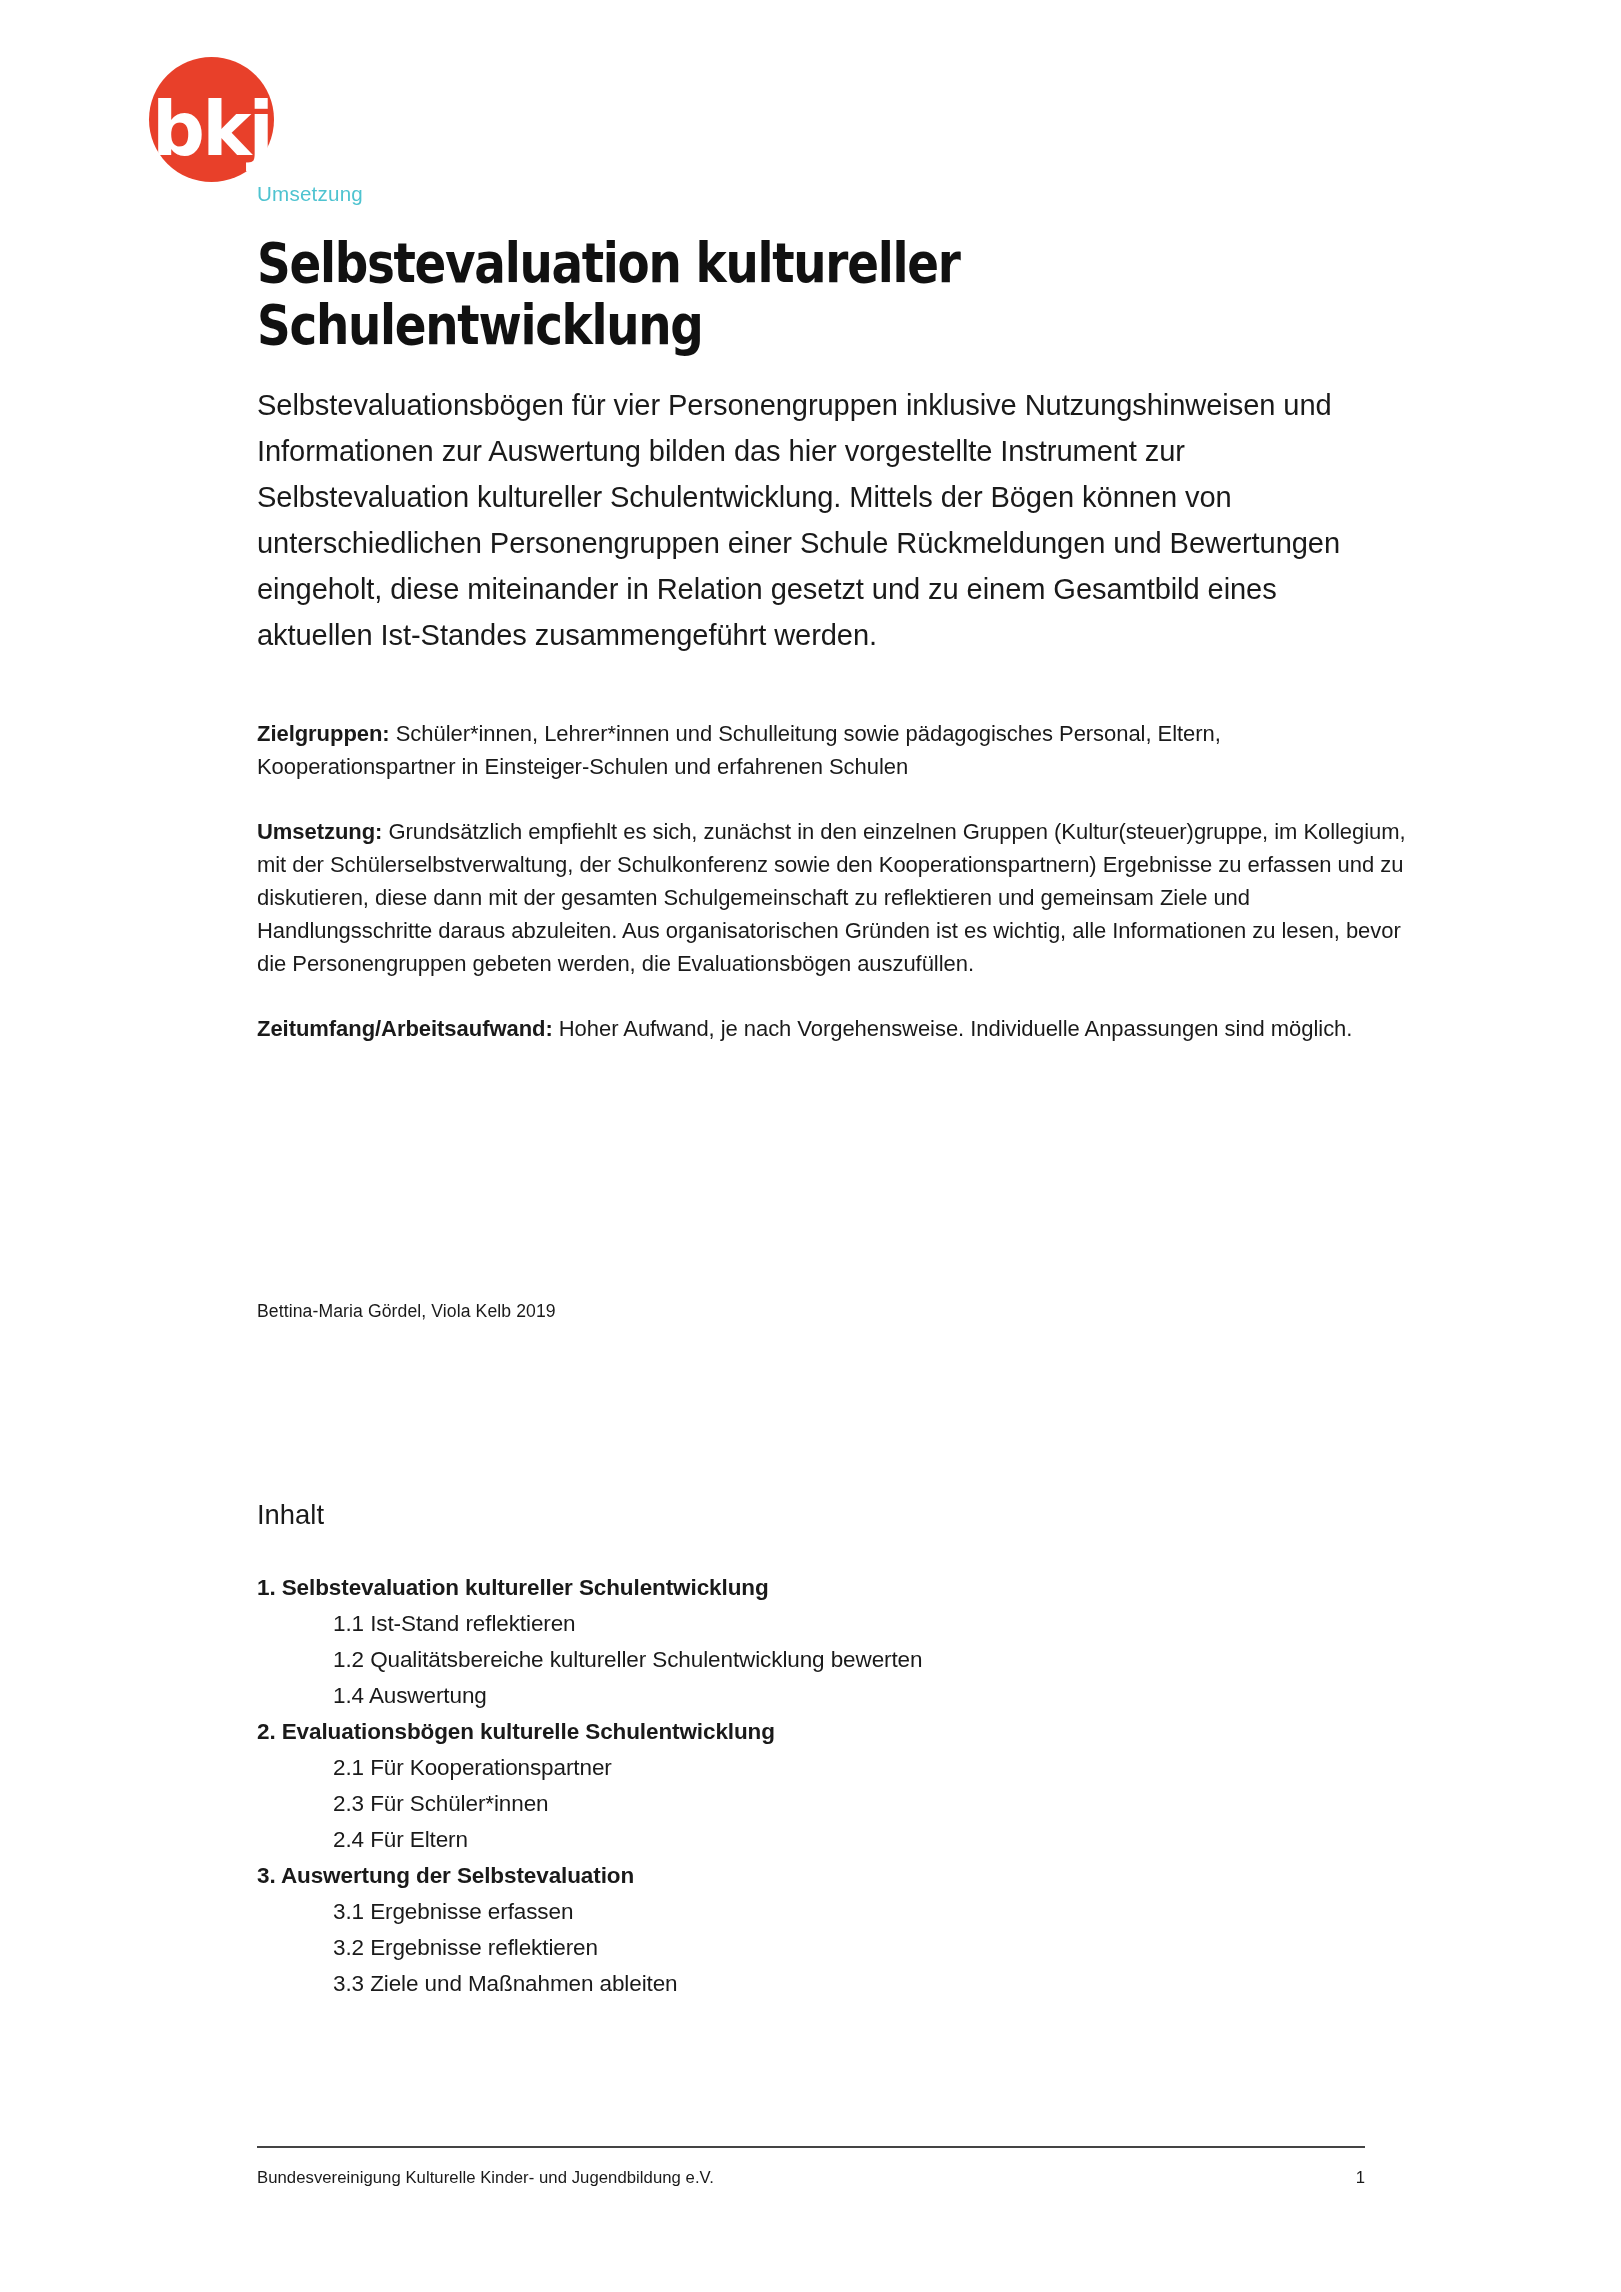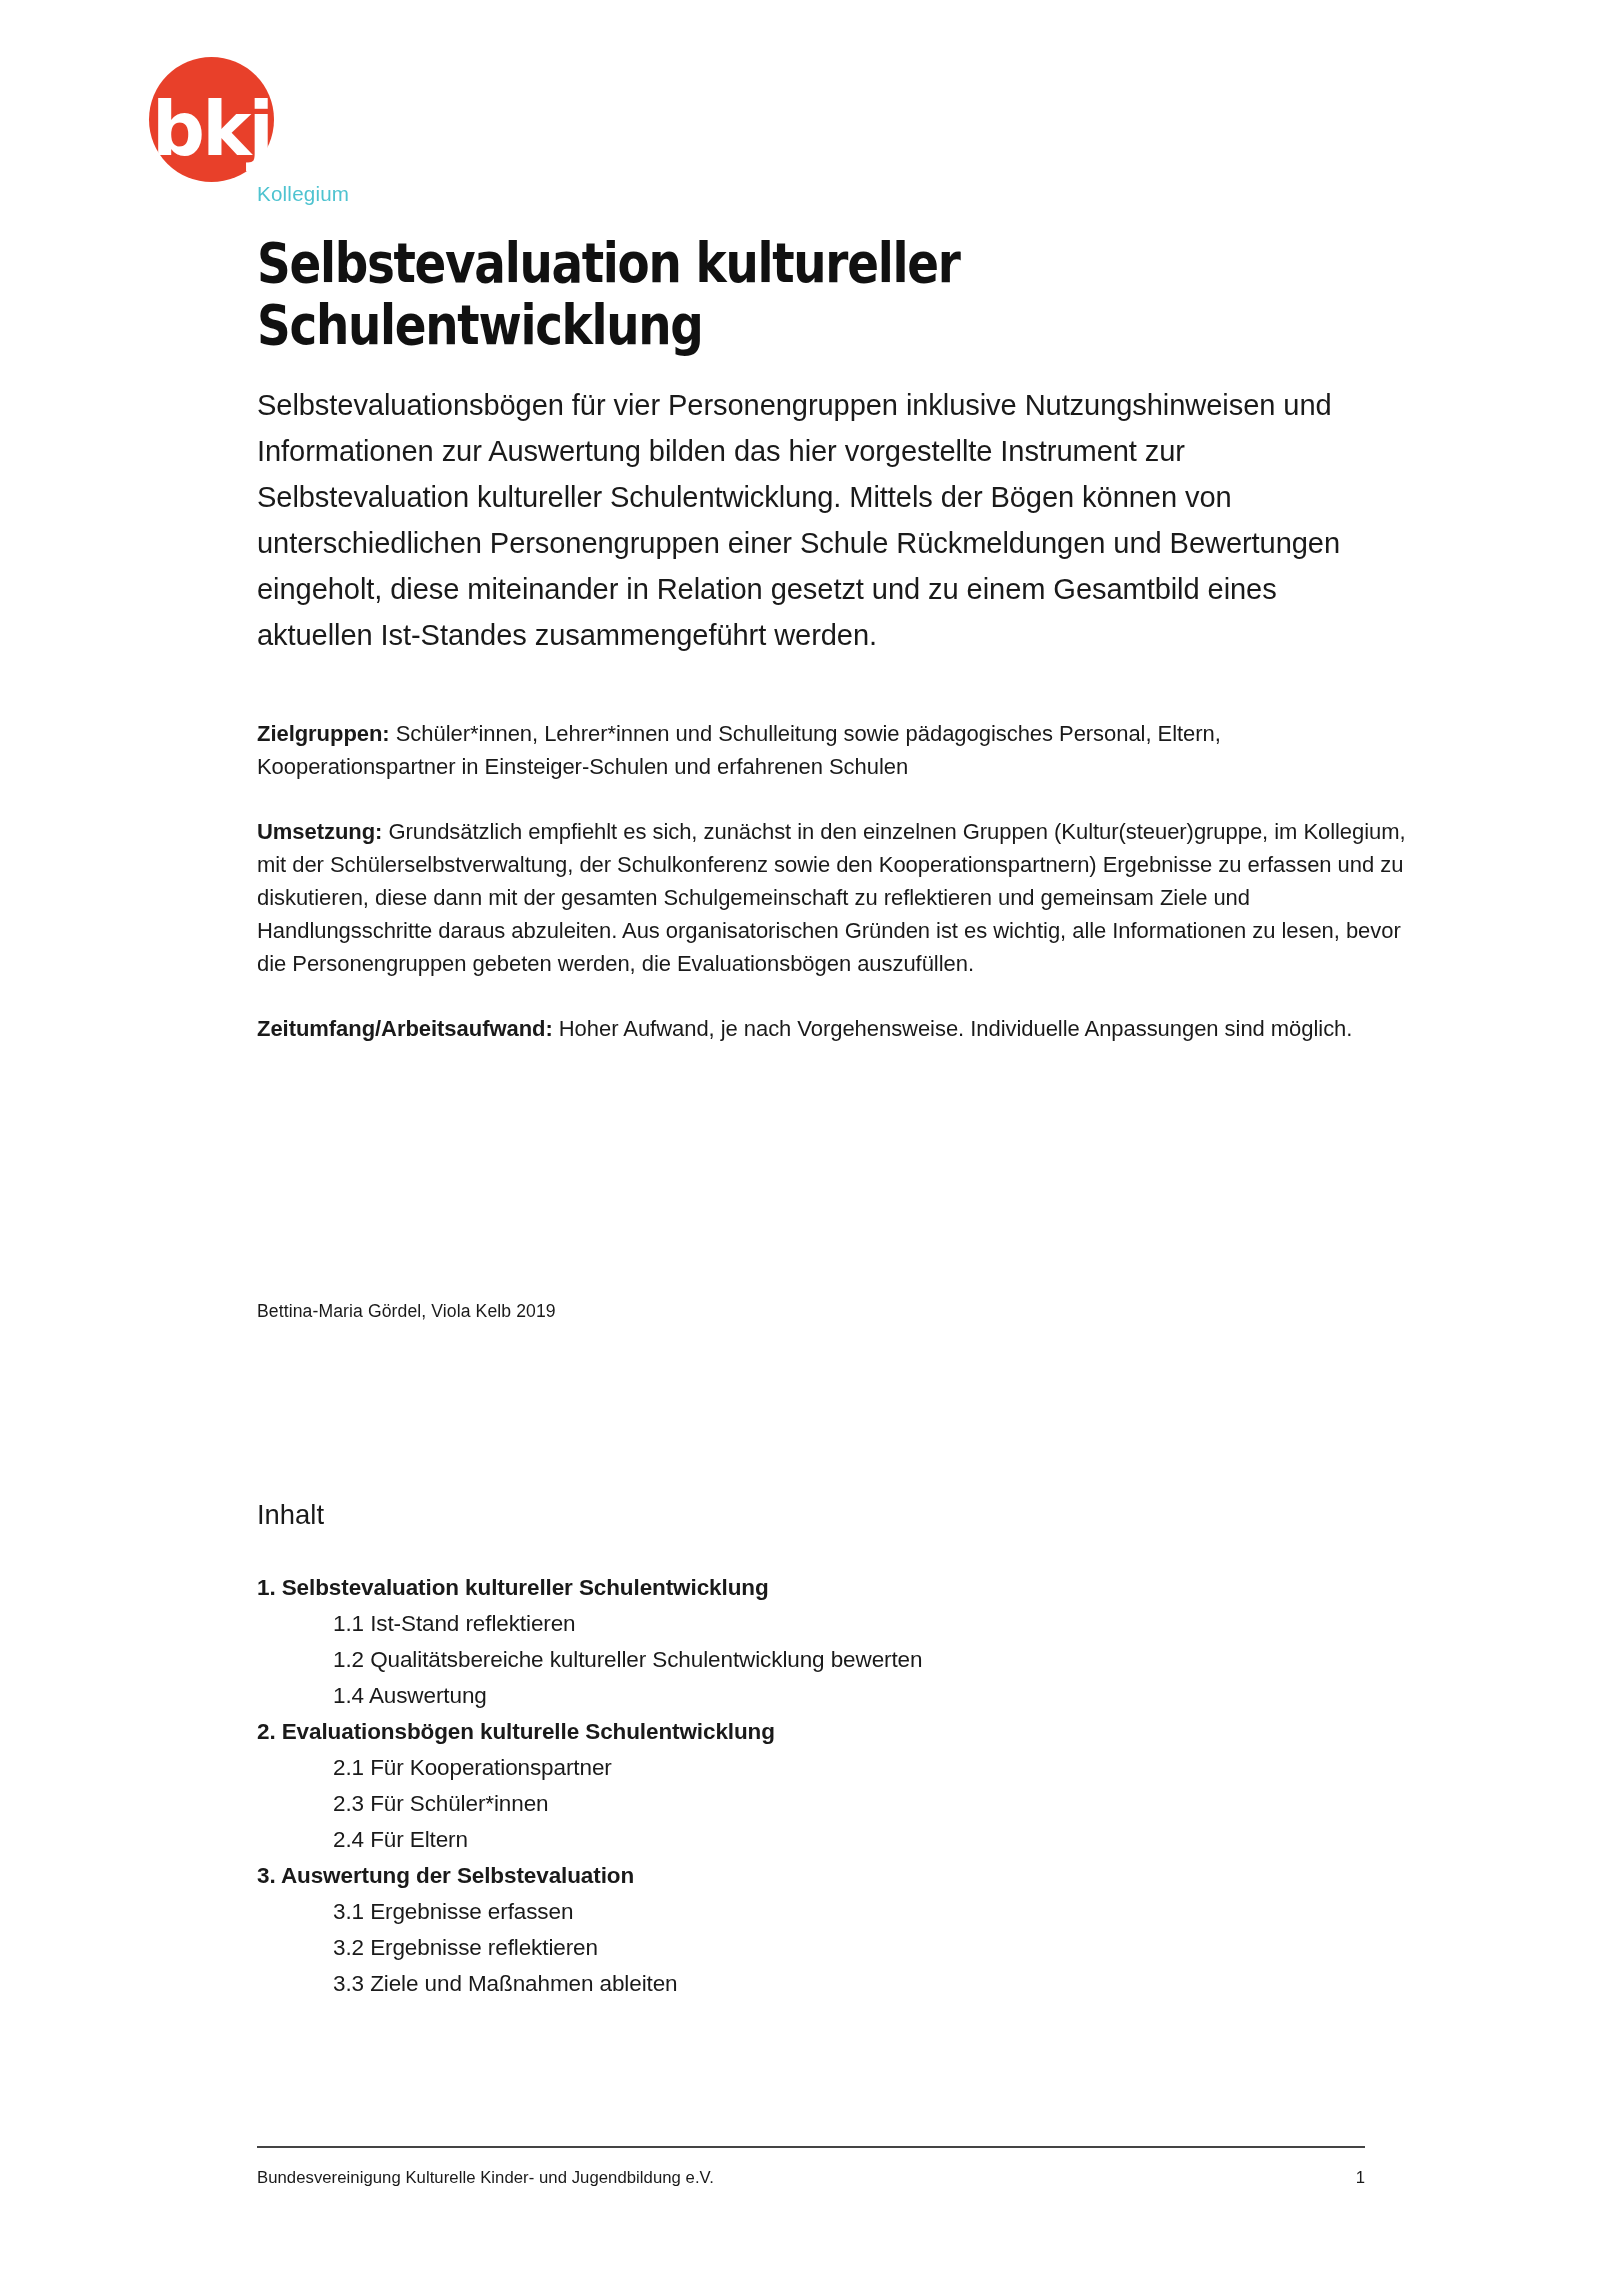--- a/index.html
+++ b/index.html
@@ -192,21 +192,21 @@
   }
 </style>
 </head>
 <body>
 
 <div class="page">
 
   <div class="logo-block">
     <div class="logo-circle"></div>
     <div class="logo-wordmark">bkj</div>
-    <div class="logo-sub">Kollegium</div>
+    <div class="logo-sub">Umsetzung</div>
   </div>
 
   <div class="content">
 
     <h1 class="doc-title">Selbstevaluation kultureller Schulentwicklung</h1>
 
     <p class="lead">Selbstevaluationsbögen für vier Personengruppen inklusive Nutzungshinweisen und Informationen zur Auswertung bilden das hier vorgestellte Instrument zur Selbstevaluation kultureller Schulentwicklung. Mittels der Bögen können von unterschiedlichen Personengruppen einer Schule Rückmeldungen und Bewertungen eingeholt, diese miteinander in Relation gesetzt und zu einem Gesamtbild eines aktuellen Ist-Standes zusammengeführt werden.</p>
 
     <div class="meta-blocks">
         <p class="meta-block"><b>Zielgruppen:</b><span> Schüler*innen, Lehrer*innen und Schulleitung sowie pädagogisches Personal, Eltern, Kooperationspartner in Einsteiger-Schulen und erfahrenen Schulen</span></p>

